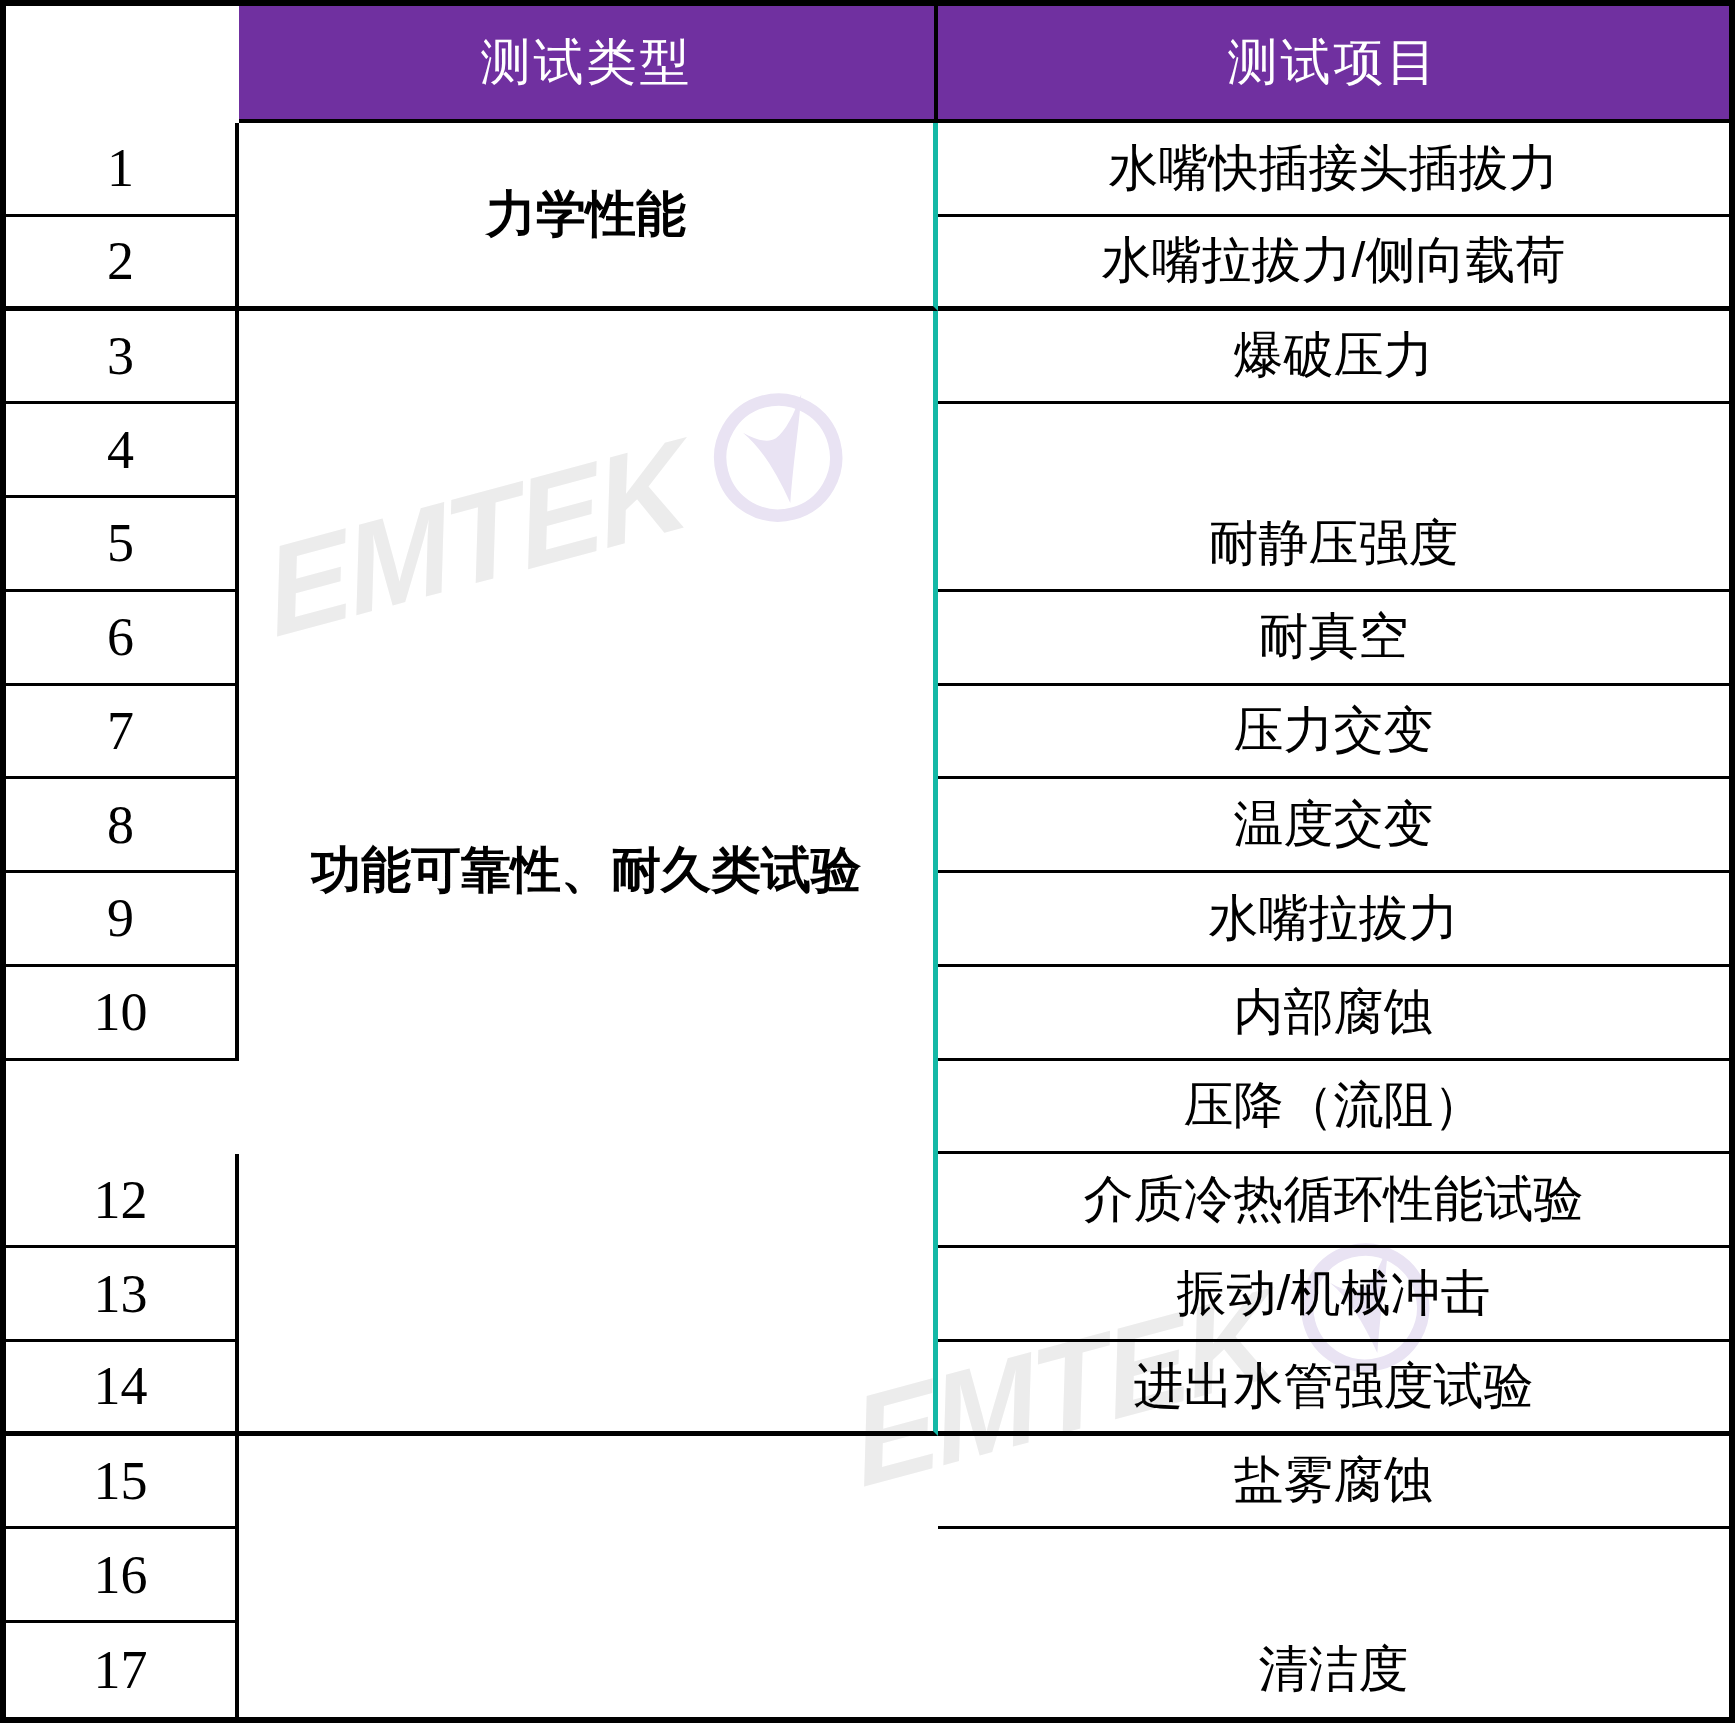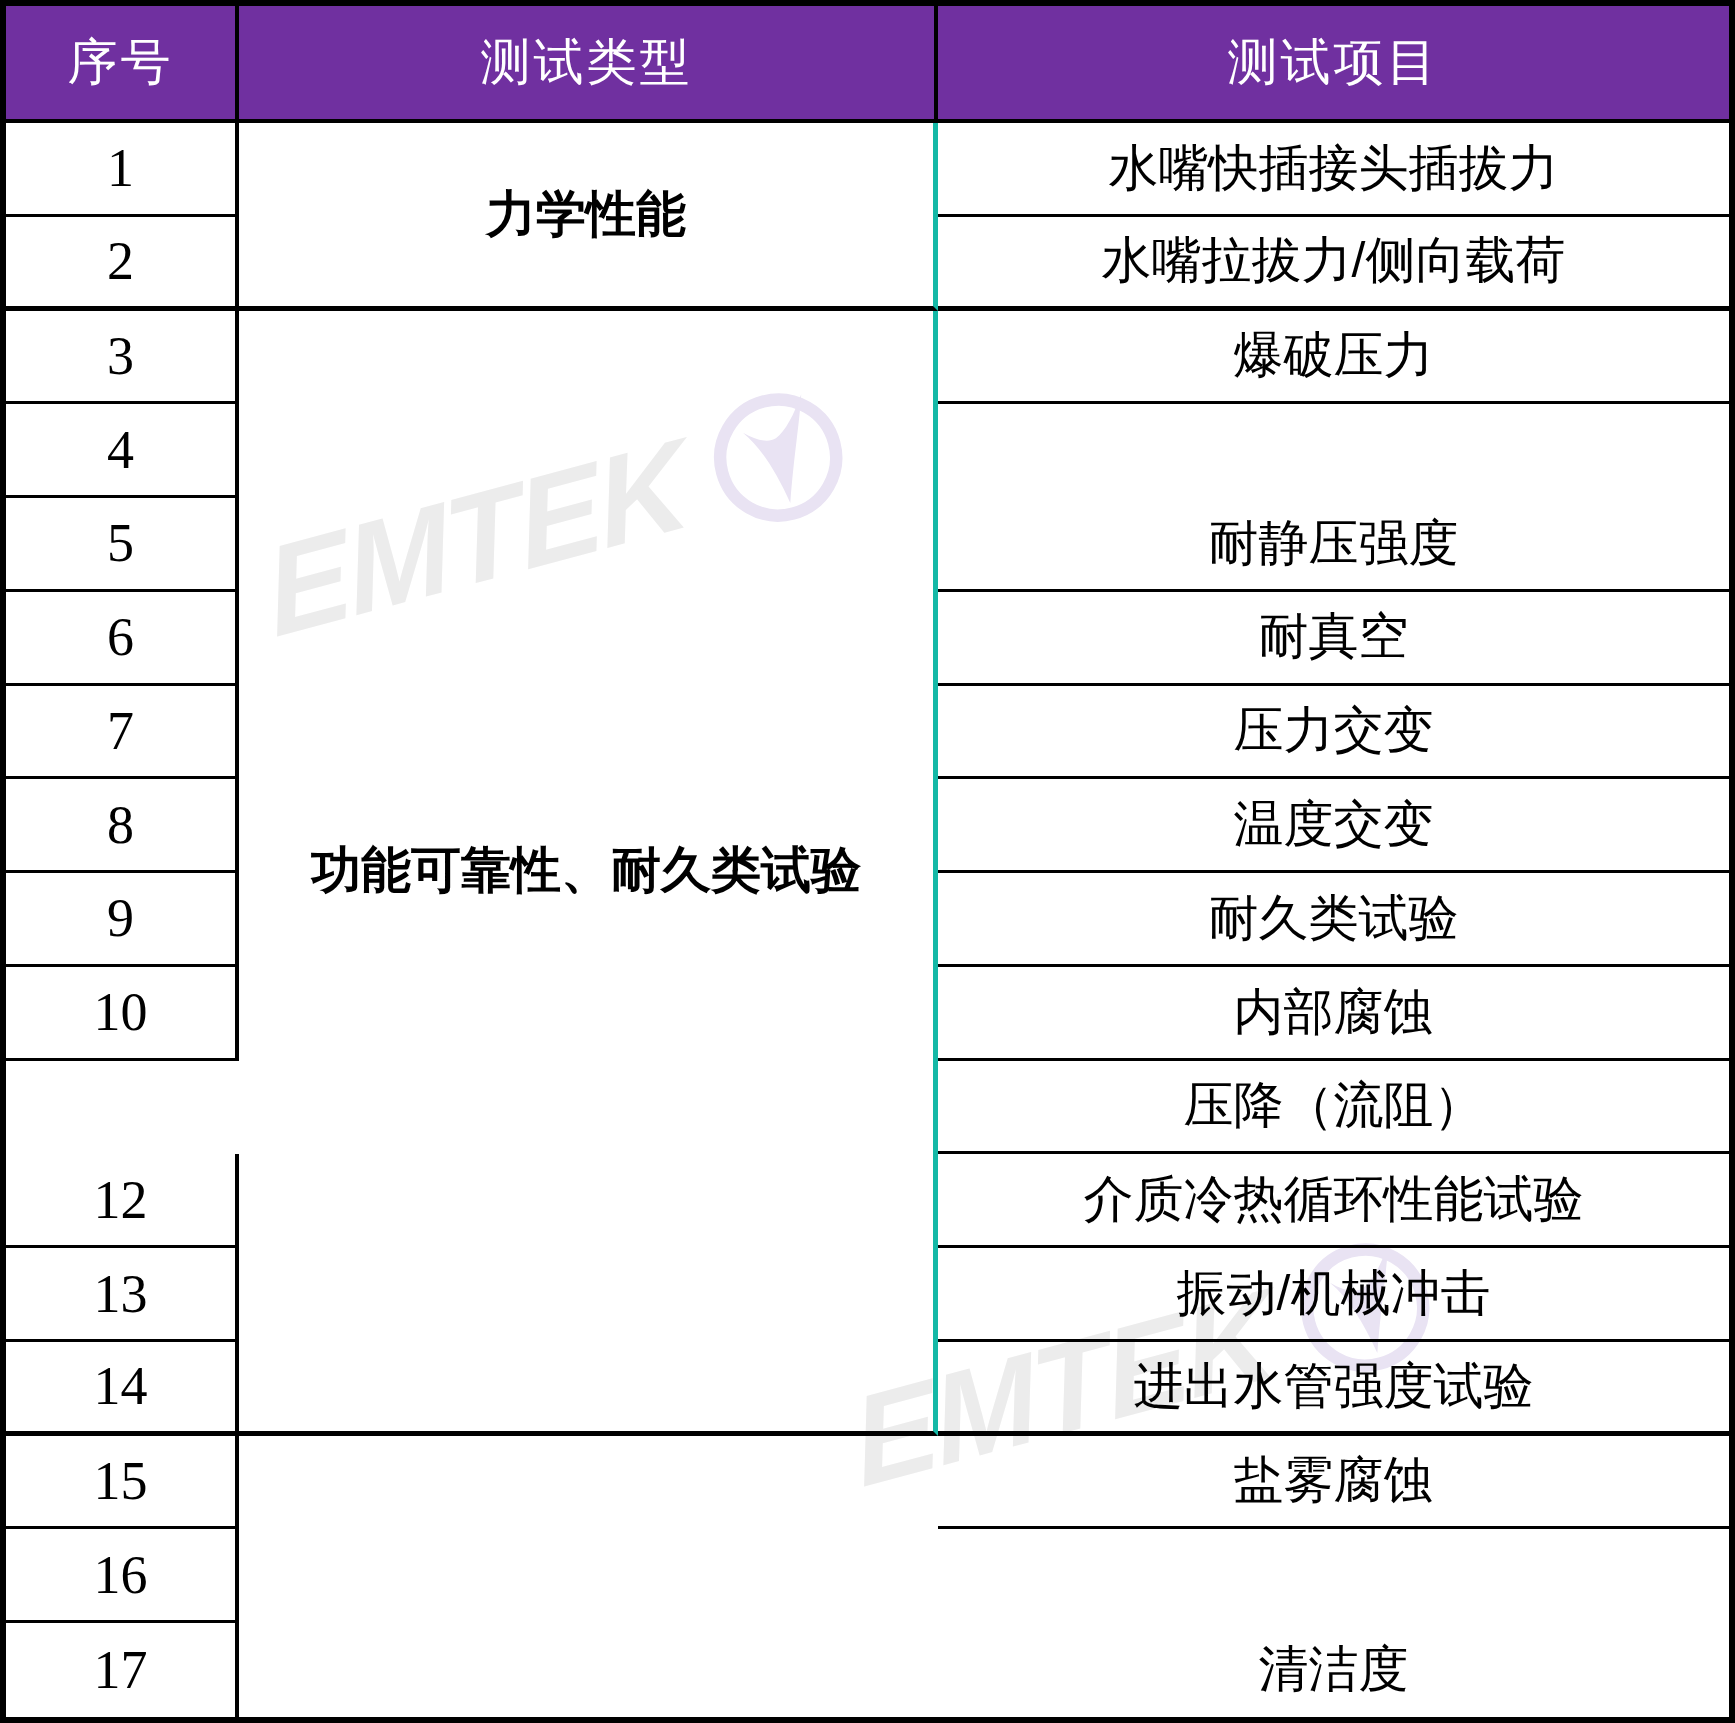--- a/index.html
+++ b/index.html
@@ -70,21 +70,20 @@
   <div class="watermark wm2">
     <span class="wm-text">EMTEK</span>
     <svg class="wm-logo" viewBox="0 0 100 100" aria-hidden="true">
       <circle cx="50" cy="50" r="42" fill="none" stroke="currentColor" stroke-width="9"></circle>
       <path d="M30 26 C38 34 46 38 52 36 C60 33 69 23 78 10 C71 31 62 50 50 84 C46 60 40 40 30 26 Z" fill="currentColor"></path>
     </svg>
   </div>
 
   <div class="tbl">
 
-    <div class="cell h hr" style="grid-column:1;grid-row:1">序号</div>
     <div class="cell h hr" style="grid-column:2;grid-row:1">测试类型</div>
     <div class="cell h" style="grid-column:3;grid-row:1">测试项目</div>
 
     <div class="cell c2" style="grid-column:2;grid-row:2/span 2">力学性能</div>
     <div class="cell c2" style="grid-column:2;grid-row:4/span 12">功能可靠性、耐久类试验</div>
 
     <div class="cell c1" style="grid-column:1;grid-row:2">1</div>
     <div class="cell c1 sec" style="grid-column:1;grid-row:3">2</div>
     <div class="cell c1" style="grid-column:1;grid-row:4">3</div>
     <div class="cell c1" style="grid-column:1;grid-row:5">4</div>
@@ -101,21 +100,21 @@
     <div class="cell c1" style="grid-column:1;grid-row:17">16</div>
     <div class="cell c1 last" style="grid-column:1;grid-row:18">17</div>
 
     <div class="cell c3" style="grid-column:3;grid-row:2">水嘴快插接头插拔力</div>
     <div class="cell c3 sec" style="grid-column:3;grid-row:3">水嘴拉拔力/侧向载荷</div>
     <div class="cell c3" style="grid-column:3;grid-row:4">爆破压力</div>
     <div class="cell c3" style="grid-column:3;grid-row:7">耐真空</div>
     <div class="cell c3" style="grid-column:3;grid-row:6">耐静压强度</div>
     <div class="cell c3" style="grid-column:3;grid-row:8">压力交变</div>
     <div class="cell c3" style="grid-column:3;grid-row:9">温度交变</div>
-    <div class="cell c3" style="grid-column:3;grid-row:10">耐久类试验</div>
+    <div class="cell c3" style="grid-column:3;grid-row:10">水嘴拉拔力</div>
     <div class="cell c3" style="grid-column:3;grid-row:11">内部腐蚀</div>
     <div class="cell c3" style="grid-column:3;grid-row:12">压降（流阻）</div>
     <div class="cell c3" style="grid-column:3;grid-row:13">介质冷热循环性能试验</div>
     <div class="cell c3" style="grid-column:3;grid-row:14">振动/机械冲击</div>
     <div class="cell c3 sec" style="grid-column:3;grid-row:15">进出水管强度试验</div>
     <div class="cell c3" style="grid-column:3;grid-row:16">盐雾腐蚀</div>
     <div class="cell c3 last" style="grid-column:3;grid-row:18">清洁度</div>
 
   </div>
 </div>

